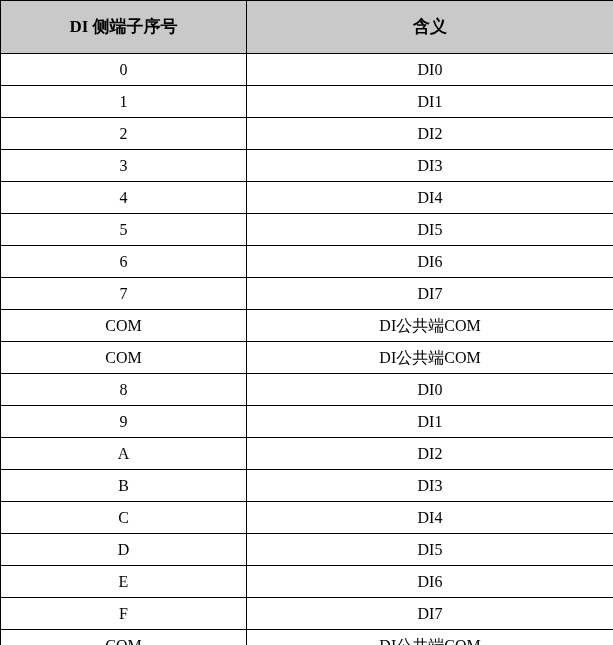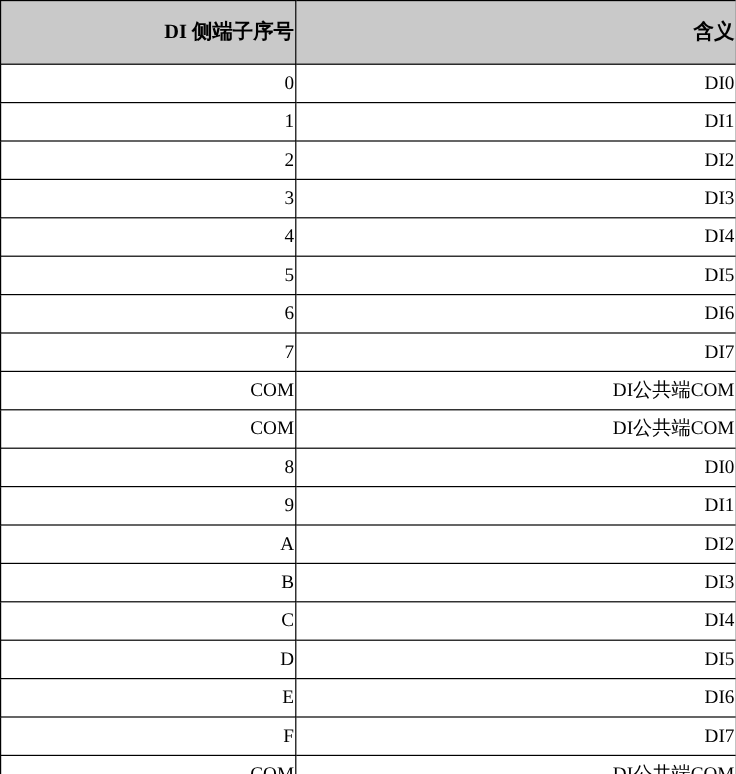--- a/index.html
+++ b/index.html
@@ -18,21 +18,21 @@
     box-sizing: border-box;
   }
   table.pin-table {
     border-collapse: collapse;
     width: 613px;
     table-layout: fixed;
   }
   table.pin-table th,
   table.pin-table td {
     border: 1px solid #000000;
-    text-align: right;
+    text-align: center;
     vertical-align: middle;
     font-size: 16px;
     line-height: 1.1;
   }
   table.pin-table thead th {
     background: #c9c9c9;
     font-weight: bold;
     height: 50px;
     font-size: 17px;
   }

